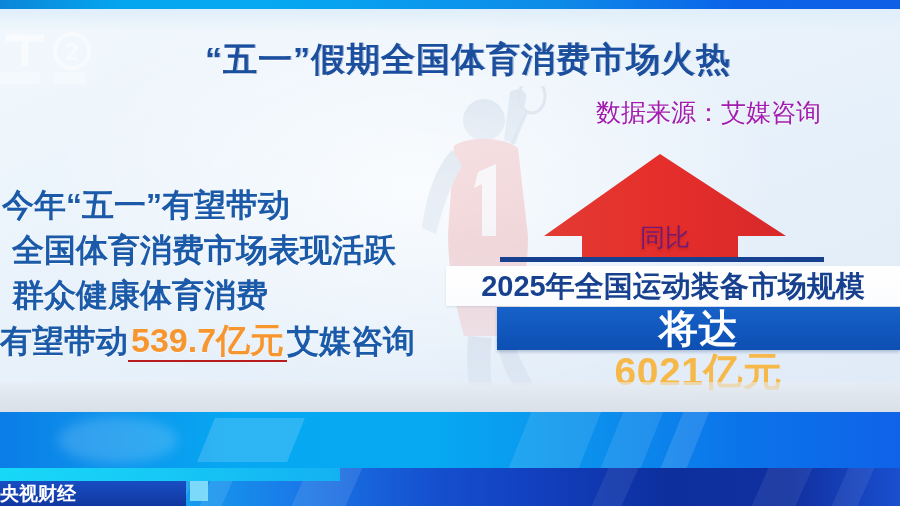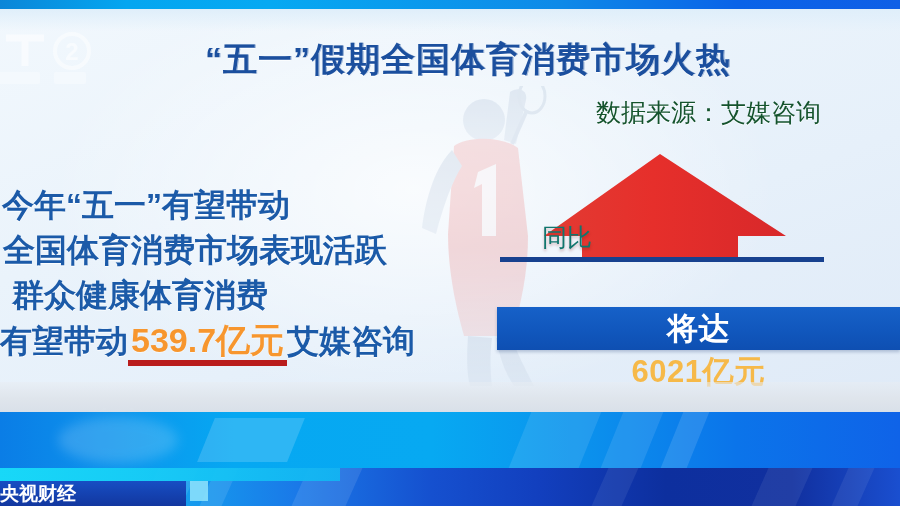--- a/index.html
+++ b/index.html
@@ -66,52 +66,52 @@
 
   
   .headline{
     position:absolute;left:205px;top:30px;width:690px;height:58px;
     color:#1b4f9e;font-size:34px;font-weight:bold;letter-spacing:1px;
     line-height:58px;white-space:nowrap;
     text-shadow:0 1px 0 rgba(255,255,255,.85), 1px 0 0 rgba(27,79,158,.45);
   }
   .source{
     position:absolute;left:596px;top:96px;width:300px;height:32px;
-    color:#14532d;font-size:25px;line-height:32px;white-space:nowrap;
+    color:#a21caf;font-size:25px;line-height:32px;white-space:nowrap;
     text-shadow:0 1px 0 rgba(255,255,255,.8);
   }
 
   
   .copy{position:absolute;left:0px;top:183px;width:470px;}
   .copy .ln{
     color:#1b5aa8;font-size:32px;font-weight:bold;line-height:45px;
     white-space:nowrap;letter-spacing:0px;
     text-shadow:0 1px 0 rgba(255,255,255,.8);
   }
   .copy .ln.l1{padding-left:2px;}
-  .copy .ln.l2{padding-left:3px;}
+  .copy .ln.l2{padding-left:12px;}
   .copy .ln.l3{padding-left:12px;}
   .copy .ln.l4{padding-left:0px;}
   .hl{
     color:#f7962e;font-weight:bold;font-size:34px;
-    border-bottom:6px solid #b91c1c;padding:0 3px 1px 3px;
+    border-bottom:2px solid #b91c1c;padding:0 3px 1px 3px;
     text-shadow:0 1px 0 rgba(255,255,255,.5);
   }
 
   
   .arrow{position:absolute;left:542px;top:152px;width:246px;height:110px;}
   .arrow svg{display:block;}
   .arrow-pct{
     position:absolute;left:542px;top:178px;width:246px;text-align:center;
     color:#ffffff;font-size:40px;font-weight:bold;line-height:44px;
     letter-spacing:1px;text-shadow:0 2px 3px rgba(120,10,10,.35);
   }
   .arrow-sub{
-    position:absolute;left:542px;top:222px;width:246px;
-    color:#0f766e;font-size:25px;line-height:30px;font-weight:normal;
+    position:absolute;left:542px;top:222px;width:246px;text-align:center;
+    color:#701a75;font-size:25px;line-height:30px;font-weight:normal;
     text-shadow:0 2px 3px rgba(120,10,10,.3);
   }
 
   
   .rule{
     position:absolute;left:500px;top:257px;width:324px;height:5px;
     background:#17418f;
   }
   .wbox{
     position:absolute;left:446px;top:266px;width:454px;height:40px;
@@ -122,21 +122,21 @@
     display:block;text-align:center;color:#17418f;
     font-size:29px;font-weight:bold;line-height:40px;white-space:nowrap;
   }
   .bbox{
     position:absolute;left:497px;top:307px;width:403px;height:43px;
     background:linear-gradient(180deg,#1661c8 0%,#1157bd 55%,#0e4fb2 100%);
     box-shadow:0 2px 3px rgba(20,50,110,.25);
   }
   .bbox span{
     display:block;text-align:center;line-height:43px;white-space:nowrap;
-    color:#ffffff;font-size:31px;font-weight:bold;letter-spacing:.5px;
+    color:#ffffff;font-size:39px;font-weight:bold;letter-spacing:.5px;
   }
   .bbox .gold{color:#f6b949;}
 
   
   .chtag{
     position:absolute;left:-4px;top:481px;width:190px;height:25px;
     background:linear-gradient(180deg,#174ec4 0%,#12379f 100%);
   }
   .chtag span{
     display:block;color:#ffffff;font-size:19px;font-weight:bold;
@@ -224,20 +224,23 @@
           <stop offset="100%" stop-color="#d8282a"></stop>
         </linearGradient>
       </defs>
       <path d="M118 2 L244 84 L196 84 L196 110 L40 110 L40 84 L2 84 Z" fill="url(#red)"></path>
     </svg>
   </div>
   <div class="arrow-sub">同比</div>
 
   <div class="rule"></div>
 
+  <div class="wbox">
+    <span>2025年全国运动装备市场规模</span>
+  </div>
 
   <div class="bbox">
     <span>
         <span>将达</span>
         <span class="gold">6021亿元</span>
       </span>
   </div>
 
   <div class="bg-greystrip"></div>
   <div class="bg-band">

